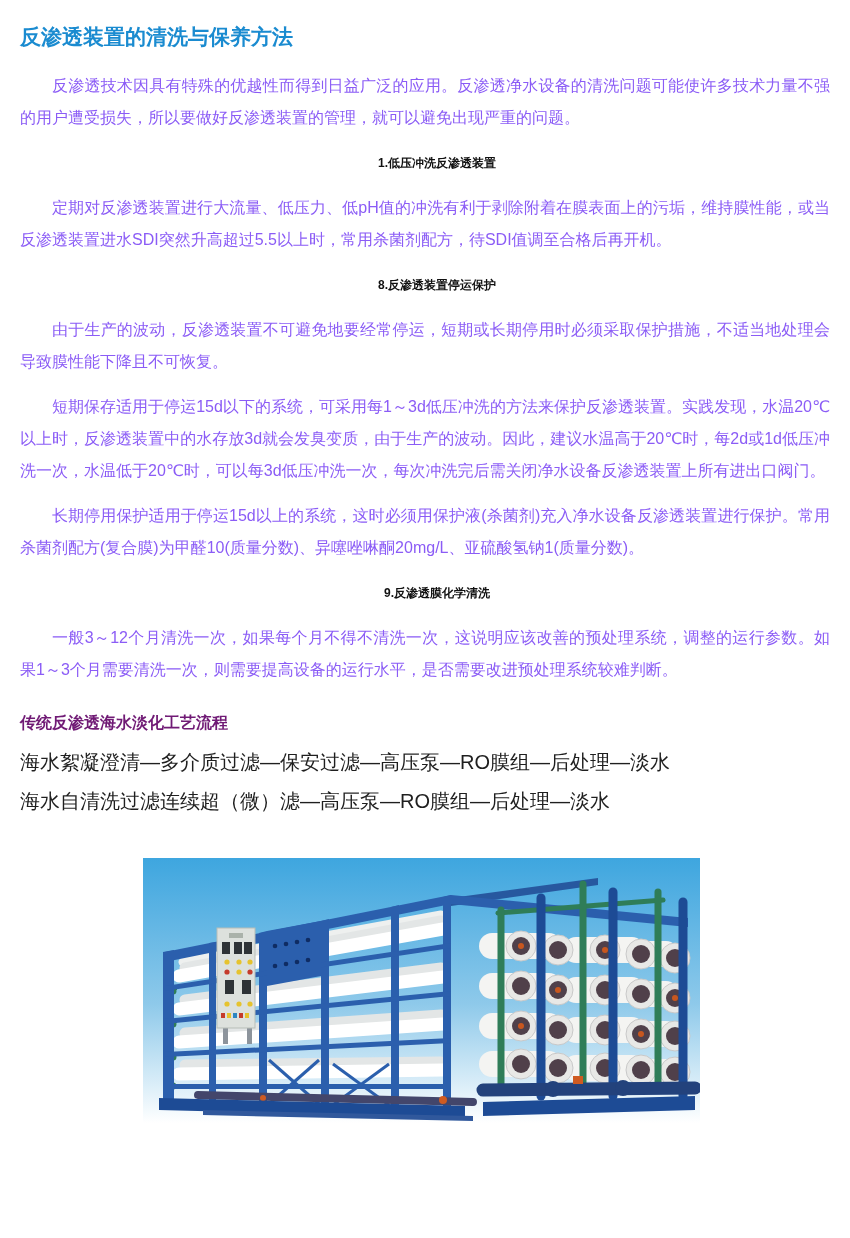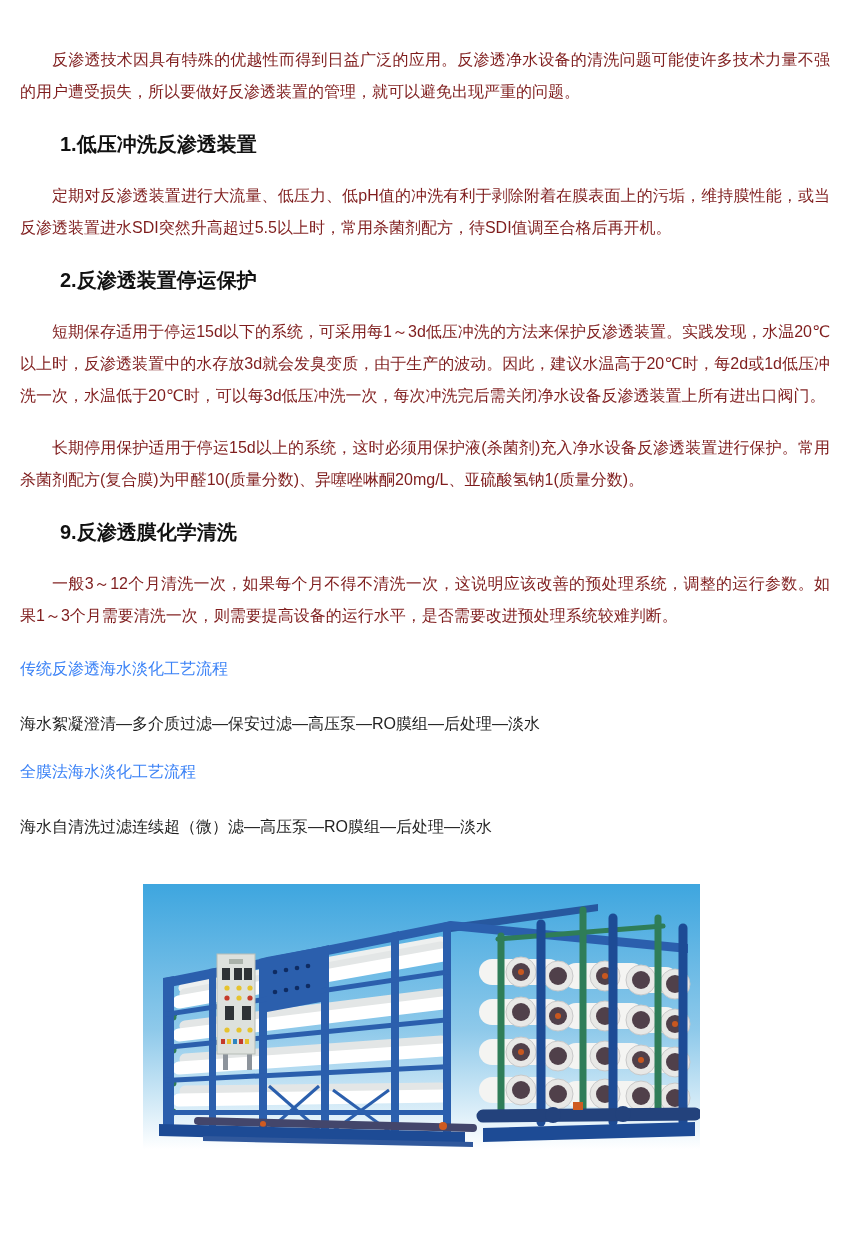--- a/index.html
+++ b/index.html
@@ -7,62 +7,63 @@
     width:850px; min-height:1238px; background:#ffffff;
     font-family:"Liberation Sans","DejaVu Sans",sans-serif;
     color:#1d1d1d;
   }
   .page { padding:24px 20px 30px 20px; box-sizing:border-box; }
   h1.title {
     font-size:21px; line-height:26px; font-weight:bold;
     color:#1a8bd0; margin:0 0 20px 0;
   }
   p.body {
-    font-size:16px; line-height:32px; margin:20px 0;
-    text-indent:2em; text-align:justify; color:#7f1d1d;
+    font-size:16px; line-height:32px; margin:13px 0;
+    text-indent:2em; text-align:justify; color:#8b5cf6;
   }
   h2.sec {
-    font-size:20px; line-height:32px; font-weight:bold;
-    margin:9px 0 0 0; text-indent:2em; color:#111;
+    font-size:12px; line-height:32px; font-weight:bold;
+    margin:9px 0 0 0; text-indent:2em; color:#111;text-align:center;
   }
   h3.proc {
-    font-size:16px; line-height:22px; font-weight:normal;
-    margin:26px 0 0 0; color:#3b82f6;
+    font-size:16px; line-height:22px; font-weight:bold;
+    margin:26px 0 0 0; color:#701a75;
   }
   p.flow {
-    font-size:16px; line-height:22px; margin:33px 0 0 0;
+    font-size:20px; line-height:22px; margin:17px 0 0 0;
     text-indent:0; color:#1f1f1f;
   }
   figure.photo {
     margin:46px 0 0 123px; width:557px; height:265px; padding:0;
   }
   figure.photo svg { display:block; }
 </style>
 </head>
 <body>
 
 <div class="page">
 
+  <h1 class="title">反渗透装置的清洗与保养方法</h1>
 
   <p class="body">反渗透技术因具有特殊的优越性而得到日益广泛的应用。反渗透净水设备的清洗问题可能使许多技术力量不强的用户遭受损失，所以要做好反渗透装置的管理，就可以避免出现严重的问题。</p>
 
   <h2 class="sec">1.低压冲洗反渗透装置</h2>
   <p class="body">定期对反渗透装置进行大流量、低压力、低pH值的冲洗有利于剥除附着在膜表面上的污垢，维持膜性能，或当反渗透装置进水SDI突然升高超过5.5以上时，常用杀菌剂配方，待SDI值调至合格后再开机。</p>
 
-  <h2 class="sec">2.反渗透装置停运保护</h2>
+  <h2 class="sec">8.反渗透装置停运保护</h2>
+  <p class="body">由于生产的波动，反渗透装置不可避免地要经常停运，短期或长期停用时必须采取保护措施，不适当地处理会导致膜性能下降且不可恢复。</p>
   <p class="body">短期保存适用于停运15d以下的系统，可采用每1～3d低压冲洗的方法来保护反渗透装置。实践发现，水温20℃以上时，反渗透装置中的水存放3d就会发臭变质，由于生产的波动。因此，建议水温高于20℃时，每2d或1d低压冲洗一次，水温低于20℃时，可以每3d低压冲洗一次，每次冲洗完后需关闭净水设备反渗透装置上所有进出口阀门。</p>
   <p class="body">长期停用保护适用于停运15d以上的系统，这时必须用保护液(杀菌剂)充入净水设备反渗透装置进行保护。常用杀菌剂配方(复合膜)为甲醛10(质量分数)、异噻唑啉酮20mg/L、亚硫酸氢钠1(质量分数)。</p>
 
   <h2 class="sec">9.反渗透膜化学清洗</h2>
   <p class="body">一般3～12个月清洗一次，如果每个月不得不清洗一次，这说明应该改善的预处理系统，调整的运行参数。如果1～3个月需要清洗一次，则需要提高设备的运行水平，是否需要改进预处理系统较难判断。</p>
 
   <h3 class="proc">传统反渗透海水淡化工艺流程</h3>
   <p class="flow">海水絮凝澄清—多介质过滤—保安过滤—高压泵—RO膜组—后处理—淡水</p>
 
-  <h3 class="proc">全膜法海水淡化工艺流程</h3>
   <p class="flow">海水自清洗过滤连续超（微）滤—高压泵—RO膜组—后处理—淡水</p>
 
   <figure class="photo">
     <svg viewBox="0 0 557 265" width="557" height="265" xmlns="http://www.w3.org/2000/svg">
       <defs>
         <linearGradient id="sky" x1="0" y1="0" x2="0" y2="1">
           <stop offset="0" stop-color="#3ea6df"></stop>
           <stop offset="0.55" stop-color="#8ec9ea"></stop>
           <stop offset="0.85" stop-color="#d9edf8"></stop>
           <stop offset="1" stop-color="#ffffff"></stop>

